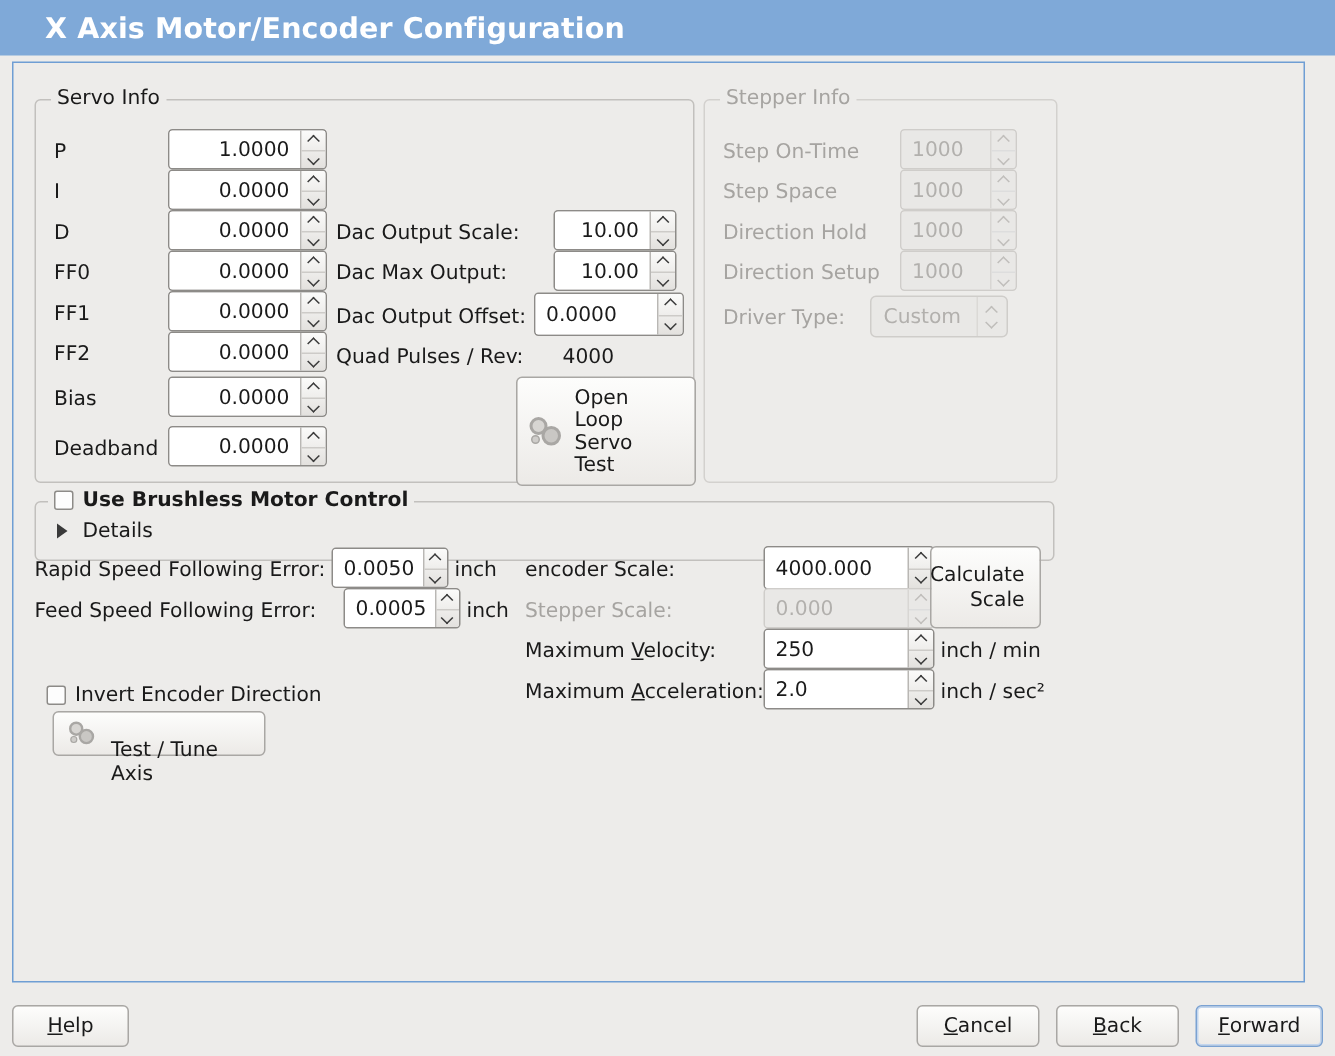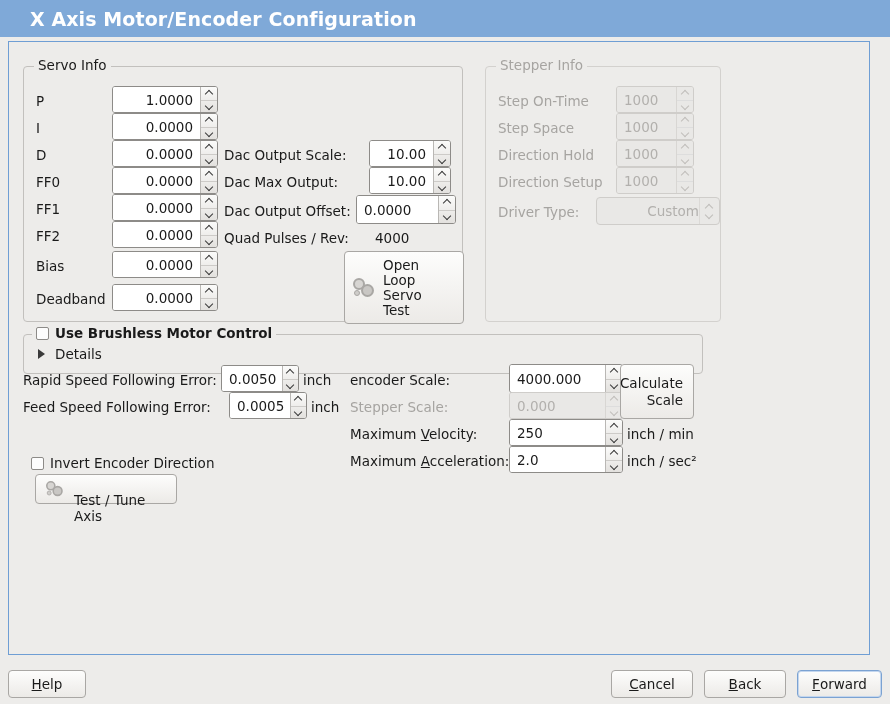--- a/index.html
+++ b/index.html
@@ -359,21 +359,21 @@
       </span>
       <span style="display:flex; flex-direction:column; line-height:15px; margin-left:8px;">
         <span>Open</span>
         <span>Loop</span>
         <span>Servo</span>
         <span>Test</span>
       </span>
     </div>
   </div>
 
-  <div class="group disabled" style="left:460px; top:24px; width:236px; height:256px;margin-left:16px;">
+  <div class="group disabled" style="left:460px; top:24px; width:236px; height:256px;">
     <span class="legend">Stepper Info</span>
 
     <span class="abs lbl dim" style="left:12px; top:26px;">Step On-Time</span>
     <div class="abs spin disabled" style="left:130px; top:19px; width:78px;">
       <span class="val">1000</span>
       <span class="btns">
         <span class="ar up">
             <i class="chev"></i>
           </span>
         <span class="ar dn">
@@ -415,21 +415,21 @@
         <span class="ar up">
             <i class="chev"></i>
           </span>
         <span class="ar dn">
             <i class="chev down"></i>
           </span>
       </span>
     </div>
 
     <span class="abs lbl dim" style="left:12px; top:137px;">Driver Type:</span>
-    <div class="abs combo" style="left:110px; top:130px; width:124px;justify-content:flex-end;">
+    <div class="abs combo" style="left:110px; top:130px; width:92px;">
       <span>Custom</span>
       <span class="arrows">
         <i class="chev" style="margin-bottom:1px;"></i>
           <i class="chev down"></i>
       </span>
     </div>
   </div>
 
   <div class="group" style="left:14px; top:292px; width:680px; height:40px;">
     <span class="legend row" style="gap:6px; left:8px;">

